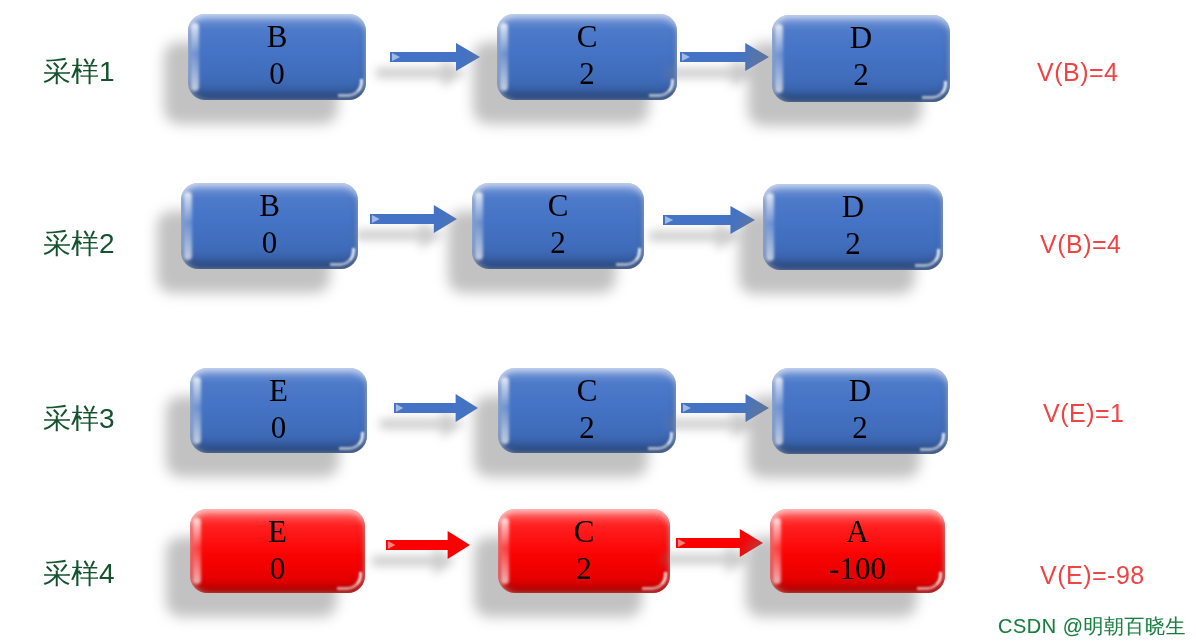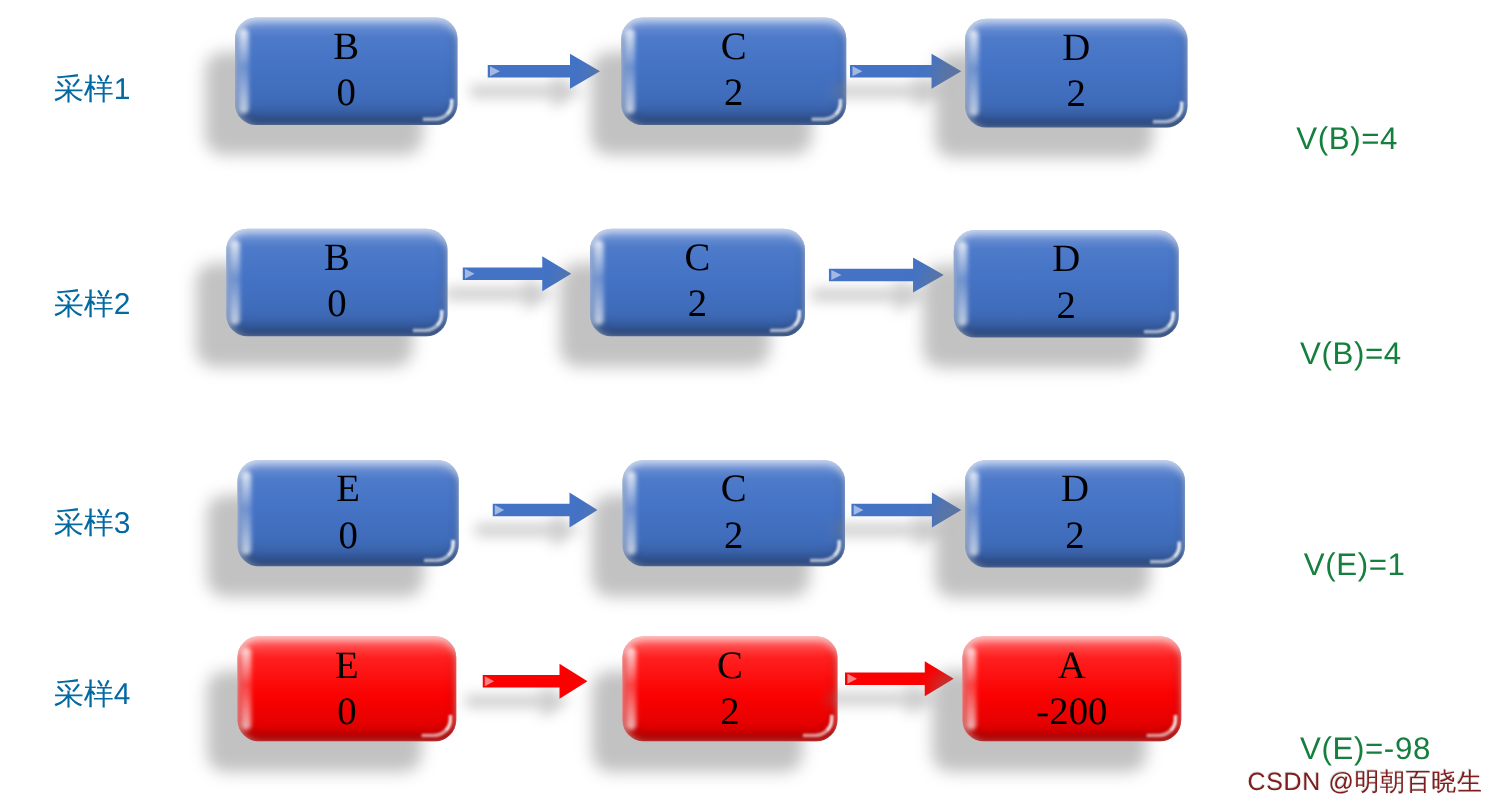--- a/index.html
+++ b/index.html
@@ -8,33 +8,32 @@
     background:#ffffff;
     position:relative;
     overflow:hidden;
     font-family:"Liberation Sans", sans-serif;
   }
   .canvas{position:absolute;inset:0;}
 
   
   .row-label{
     position:absolute;
-    font-size:24px;line-height:28px;
-    color:#0369a1;
+    font-size:28px;line-height:28px;
+    color:#14532d;
     white-space:nowrap;
   }
 
   
   .v-label{
     position:absolute;
     font-size:25px;line-height:26px;
-    color:#15803d;
+    color:#ef4444;
     letter-spacing:.5px;
     white-space:nowrap;
-    margin-top:39px;
   }
 
   
   .node{
     position:absolute;
     border-radius:17px;
     text-align:center;
     padding-top:4px;
     box-sizing:border-box;
     background:linear-gradient(180deg,#7b9bd9 0%,#4d7ac9 18%,#4573c5 45%,#3f6cba 75%,#34599c 100%);
@@ -76,21 +75,21 @@
     filter:drop-shadow(-14px 16px 5px rgba(130,130,130,0.40));
   }
   .arrow .arrow-fill{fill:var(--color-arrow_blue,#4473c5);}
   .row-red .arrow .arrow-fill{fill:var(--color-arrow_red,#fb0000);}
   .arrow .arrow-notch{fill:#ffffff;opacity:.5;}
 
   
   .watermark{
     position:absolute;left:998px;top:614px;
     font-size:20px;line-height:24px;
-    color:#7f1d1d;
+    color:#15803d;
     letter-spacing:.5px;
     text-shadow:1px 1px 1px rgba(255,255,255,.95), -0.5px -0.5px 0 rgba(140,140,140,.35);
     white-space:nowrap;
   }
 
   
   .p-r1-label{left:43px;top:58px}   .p-r1-v{left:1037px;top:59px}
   .p-r1-n1{left:188px;top:14px;width:178px;height:86px}
   .p-r1-a1{left:390px;top:42px;width:90px}
   .p-r1-n2{left:497px;top:14px;width:180px;height:86px}
@@ -104,21 +103,21 @@
   .p-r2-a2{left:663px;top:205px;width:92px}
   .p-r2-n3{left:763px;top:184px;width:180px;height:86px}
 
   .p-r3-label{left:43px;top:405px}  .p-r3-v{left:1043px;top:400px}
   .p-r3-n1{left:190px;top:368px;width:177px;height:85px}
   .p-r3-a1{left:394px;top:393px;width:84px}
   .p-r3-n2{left:498px;top:368px;width:178px;height:85px}
   .p-r3-a2{left:681px;top:393px;width:88px}
   .p-r3-n3{left:772px;top:368px;width:176px;height:86px}
 
-  .p-r4-label{left:43px;top:542px}  .p-r4-v{left:1040px;top:547px}
+  .p-r4-label{left:43px;top:560px}  .p-r4-v{left:1040px;top:562px}
   .p-r4-n1{left:190px;top:509px;width:175px;height:84px}
   .p-r4-a1{left:386px;top:530px;width:84px}
   .p-r4-n2{left:498px;top:509px;width:172px;height:84px}
   .p-r4-a2{left:676px;top:528px;width:87px}
   .p-r4-n3{left:770px;top:509px;width:175px;height:84px}
 </style>
 </head>
 <body>
 
 <div class="canvas">
@@ -219,19 +218,19 @@
       <div class="node-letter">C</div>
       <div class="node-value">2</div>
     </div>
     <svg class="arrow p-r4-a2" viewBox="0 0 90 30" preserveAspectRatio="none">
       <rect class="arrow-fill" x="0" y="10" width="68" height="10"></rect>
       <polygon class="arrow-fill" points="66,1 90,15 66,29"></polygon>
       <polygon class="arrow-notch" points="2,11 10,15 2,19"></polygon>
     </svg>
     <div class="node p-r4-n3">
       <div class="node-letter">A</div>
-      <div class="node-value">-200</div>
+      <div class="node-value">-100</div>
     </div>
     <div class="v-label p-r4-v">V(E)=-98</div>
   </div>
 
   <div class="watermark">CSDN @明朝百晓生</div>
 </div>
 
 </body></html>

